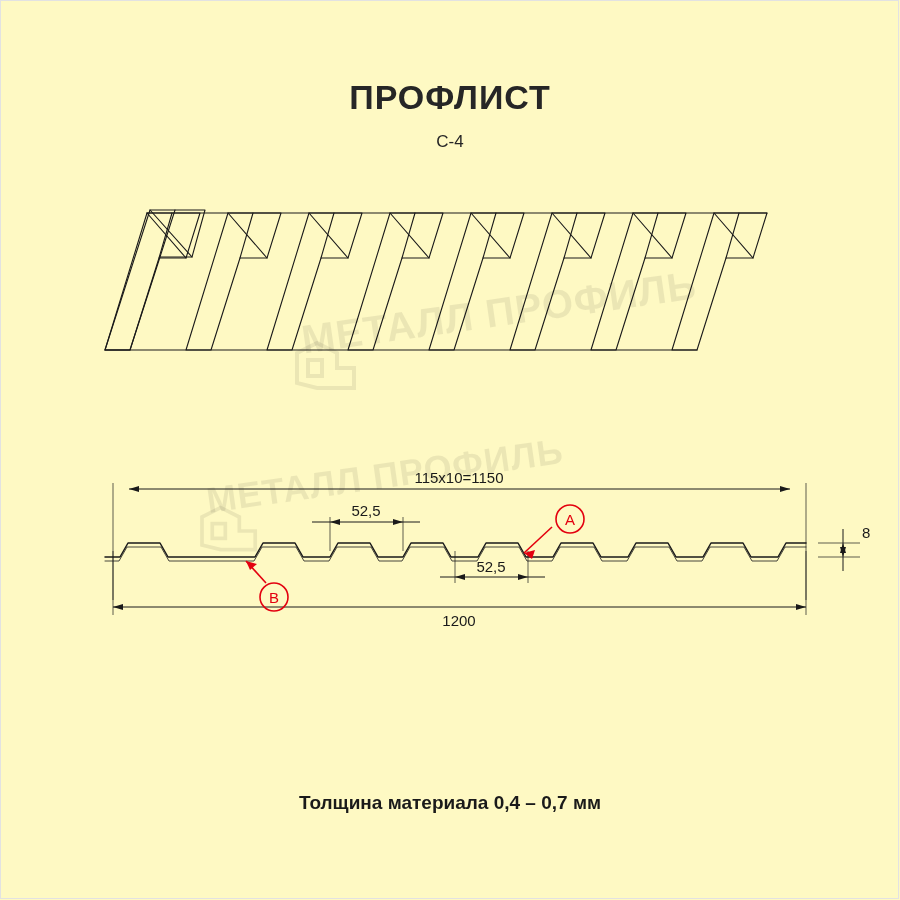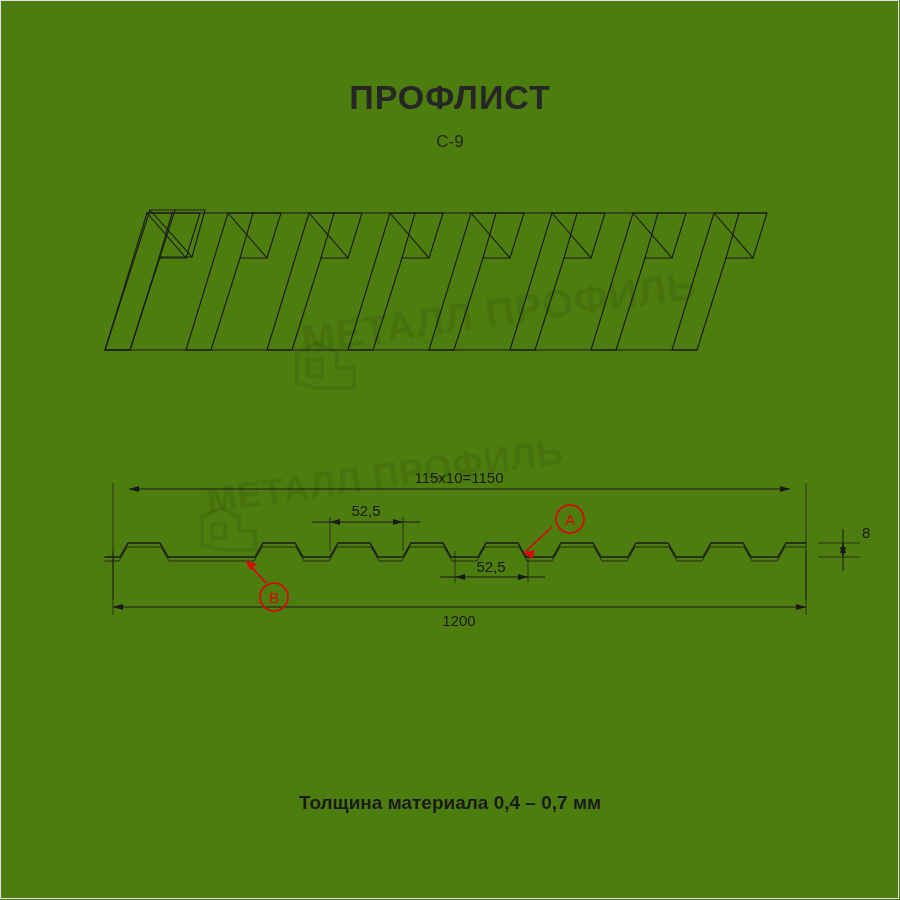--- a/index.html
+++ b/index.html
@@ -9,21 +9,21 @@
   }
   body {
     font-family: "Liberation Sans", sans-serif;
     color: #1a1a1a;
   }
   #page {
     position: relative;
     width: 900px;
     height: 900px;
     overflow: hidden;
-    background: #4d7c0f;
+    background: #fef9c3;
   }
   .frame-border {
     position: absolute;
     left: 0; top: 0;
     width: 899px;
     height: 899px;
     border: 1px solid #e2e2e2;
     box-sizing: border-box;
     pointer-events: none;
   }
@@ -92,21 +92,21 @@
   }
 </style>
 </head>
 <body>
 
 <div id="page">
 
   <div class="frame-border"></div>
 
   <div id="title">ПРОФЛИСТ</div>
-  <div id="subtitle">С-9</div>
+  <div id="subtitle">С-4</div>
 
   <div id="iso-view">
     <svg width="900" height="230" viewBox="0 0 900 230">
       <g fill="none" stroke="#1a1a1a" stroke-width="1.1" stroke-linejoin="round" stroke-linecap="round">
 
         <path d="M105 175 L150 35 L175 35 L205 35 L192 82 L160 82 L130 175 Z"></path>
         <path d="M150 35 L192 82 M175 35 L160 82"></path>
 
         <path d="M130 175 L160 82 L192 82 L205 35 L230 35 L260 35 L247 82 L215 82 L185 175 Z" transform="translate(0,0)" opacity="0"></path>
 

